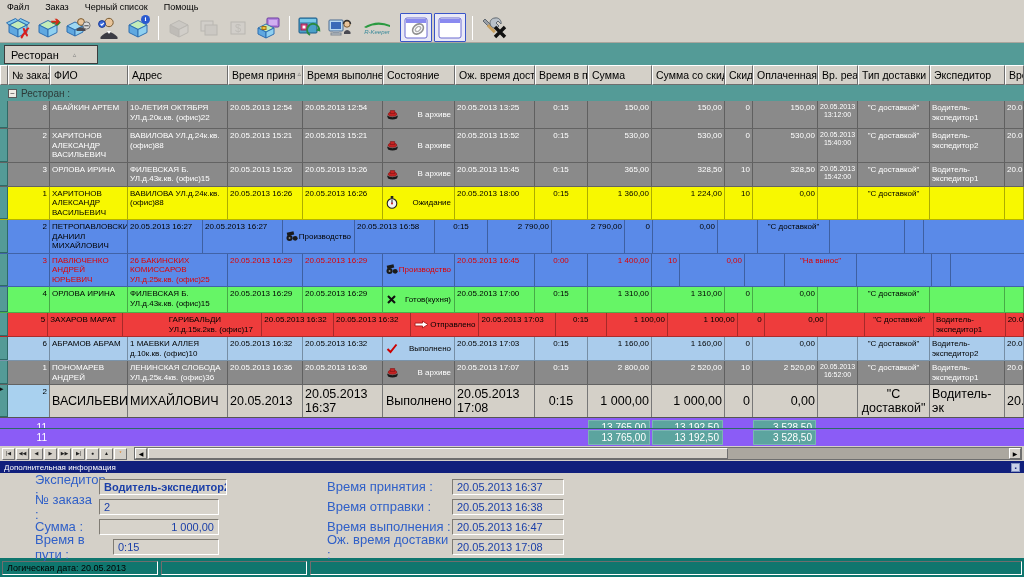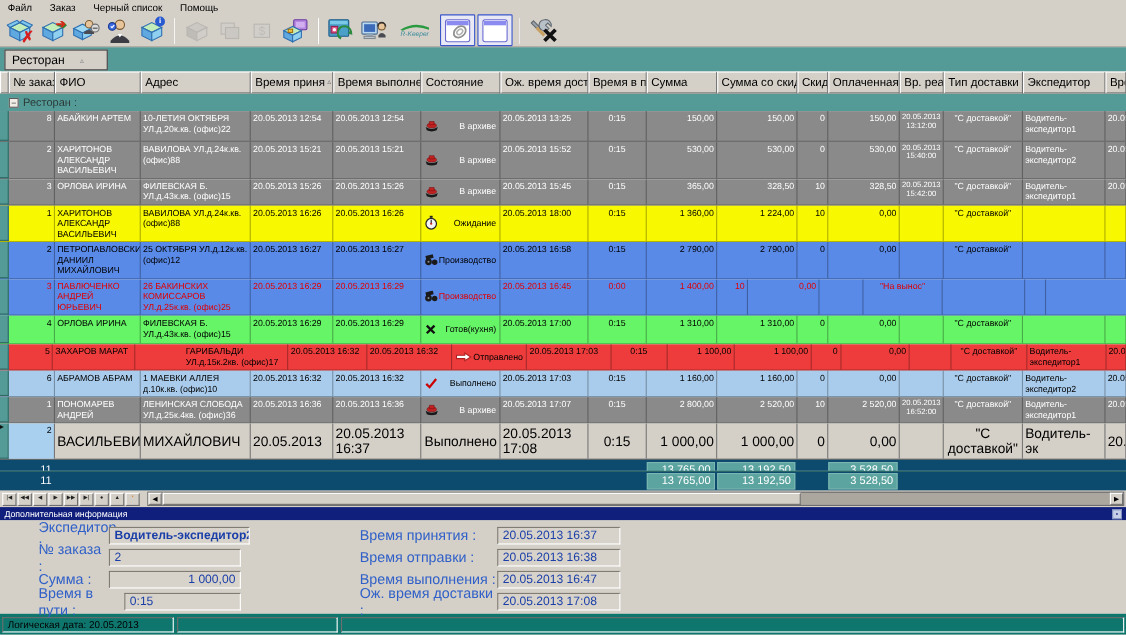--- a/index.html
+++ b/index.html
@@ -30,21 +30,21 @@
   .row{display:flex;font-size:8px;line-height:9.5px;flex:none;border-bottom:1px solid rgba(0,0,0,.28)}
   .cell{border-right:1px solid rgba(0,0,0,.30);padding:2px 2px;overflow:hidden}
   .ind{width:8px;flex:none;background:#549b97;border-right:1px solid #2f6a66;border-bottom:1px solid #2f6a66;position:relative;font-size:7px;color:#111;line-height:8px}
   .num{text-align:right}.ctr{text-align:center}.tiny{font-size:7px;line-height:8px}
   .stcell{display:flex;align-items:center;justify-content:space-between;padding:2px 3px}
   .sel{font-size:12.5px;line-height:14px;border-bottom:1px solid #555}
   .sel .cell{display:flex;align-items:center;border-right:1px solid #777}
   .sel .numcell{background:#a9d1ef;position:relative}
   .sel .numcell i{position:absolute;top:0;right:2px;font-style:normal;font-size:8px}
   
-  .sumrow{height:18px;background:#0c4a6e;color:#fff;font-size:10px;display:flex;align-items:center;flex:none}
+  .sumrow{height:18px;background:#8b5cf6;color:#fff;font-size:10px;display:flex;align-items:center;flex:none}
   .sumrow .c{padding:0 3px;white-space:nowrap;overflow:hidden}
   .sumrow .vbox{border:1px solid #7ab6b2;background:#5ca49f;height:15px;display:flex;align-items:center;justify-content:flex-end;padding:0 3px}
   .filler{flex:1;background:#fff}
   
   .navrow{height:15px;background:#d4d0c8;display:flex;align-items:center;padding:1px 2px;gap:1px}
   .navbtn{width:13px;height:12px;background:#d4d0c8;border:1px solid;border-color:#fff #6e6e6e #6e6e6e #fff;font-size:5px;line-height:9px;text-align:center;color:#222;flex:none}
   .hscroll{flex:1;height:13px;margin-left:6px;position:relative;background:#aba79f;border:1px solid #6e6e6e;display:flex;align-items:center}
   .sarrow{width:12px;height:11px;background:#d4d0c8;border:1px solid;border-color:#fff #6e6e6e #6e6e6e #fff;font-size:6px;text-align:center;line-height:10px;flex:none}
   .thumb{position:absolute;left:13px;width:580px;height:11px;background:#d4d0c8;border:1px solid;border-color:#fff #6e6e6e #6e6e6e #fff}
   .sarrow.right{position:absolute;right:0}
@@ -342,21 +342,20 @@
         <div class="cell num" style="width: 65px;">0,00</div>
         <div class="cell ctr tiny" style="width: 40px;"></div>
         <div class="cell ctr" style="width: 72px;">"С доставкой"</div>
         <div class="cell " style="width: 75px;"></div>
         <div class="cell " style="width: 19px;"></div>
       </div>
       <div class="row" style="background: rgb(90, 138, 232); color: rgb(0, 0, 0); min-height: 26px;">
         <div class="ind"></div>
         <div class="cell num" style="width: 42px;">2</div>
         <div class="cell " style="width: 78px;">ПЕТРОПАВЛОВСКИЙ ДАНИИЛ МИХАЙЛОВИЧ</div>
-        <div class="cell " style="width: 100px;">25 ОКТЯБРЯ УЛ.д.12к.кв. (офис)12</div>
         <div class="cell " style="width: 75px;">20.05.2013 16:27</div>
         <div class="cell " style="width: 80px;">20.05.2013 16:27</div>
         <div class="cell stcell" style="width: 72px;">
           <svg width="13" height="11" viewBox="0 0 13 11">
             <rect x="1" y="1" width="7" height="3.4" fill="#1a1a1a" transform="rotate(-14 4 2.5)"></rect>
             <circle cx="3.6" cy="7" r="3.1" fill="#1a1a1a"></circle>
             <circle cx="9.3" cy="7.4" r="2.5" fill="#1a1a1a"></circle>
             <circle cx="3.6" cy="7" r="1" fill="#888"></circle>
           </svg>
           <span>Производство</span>

